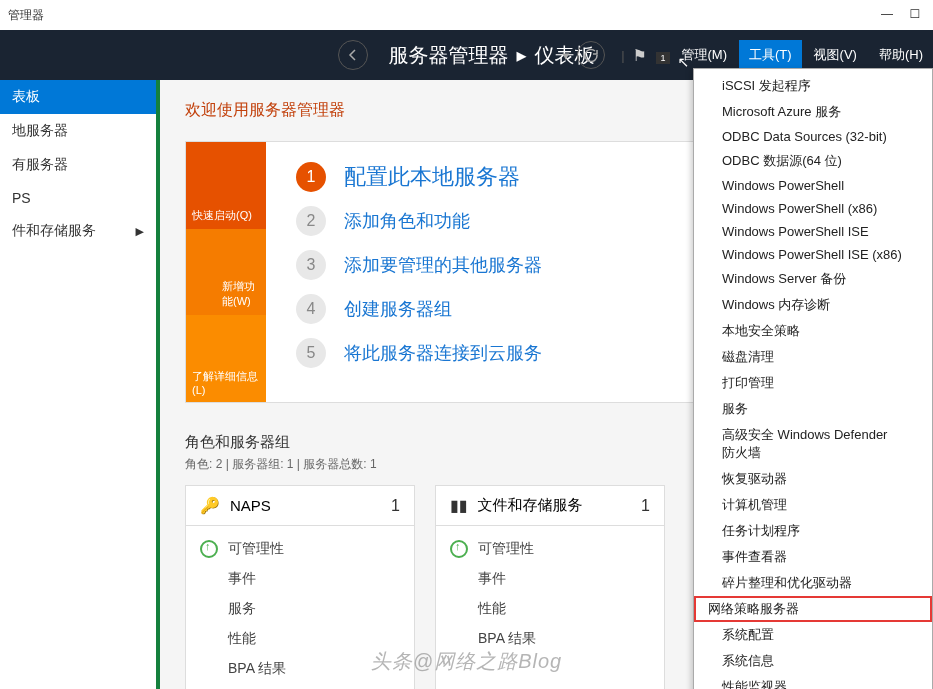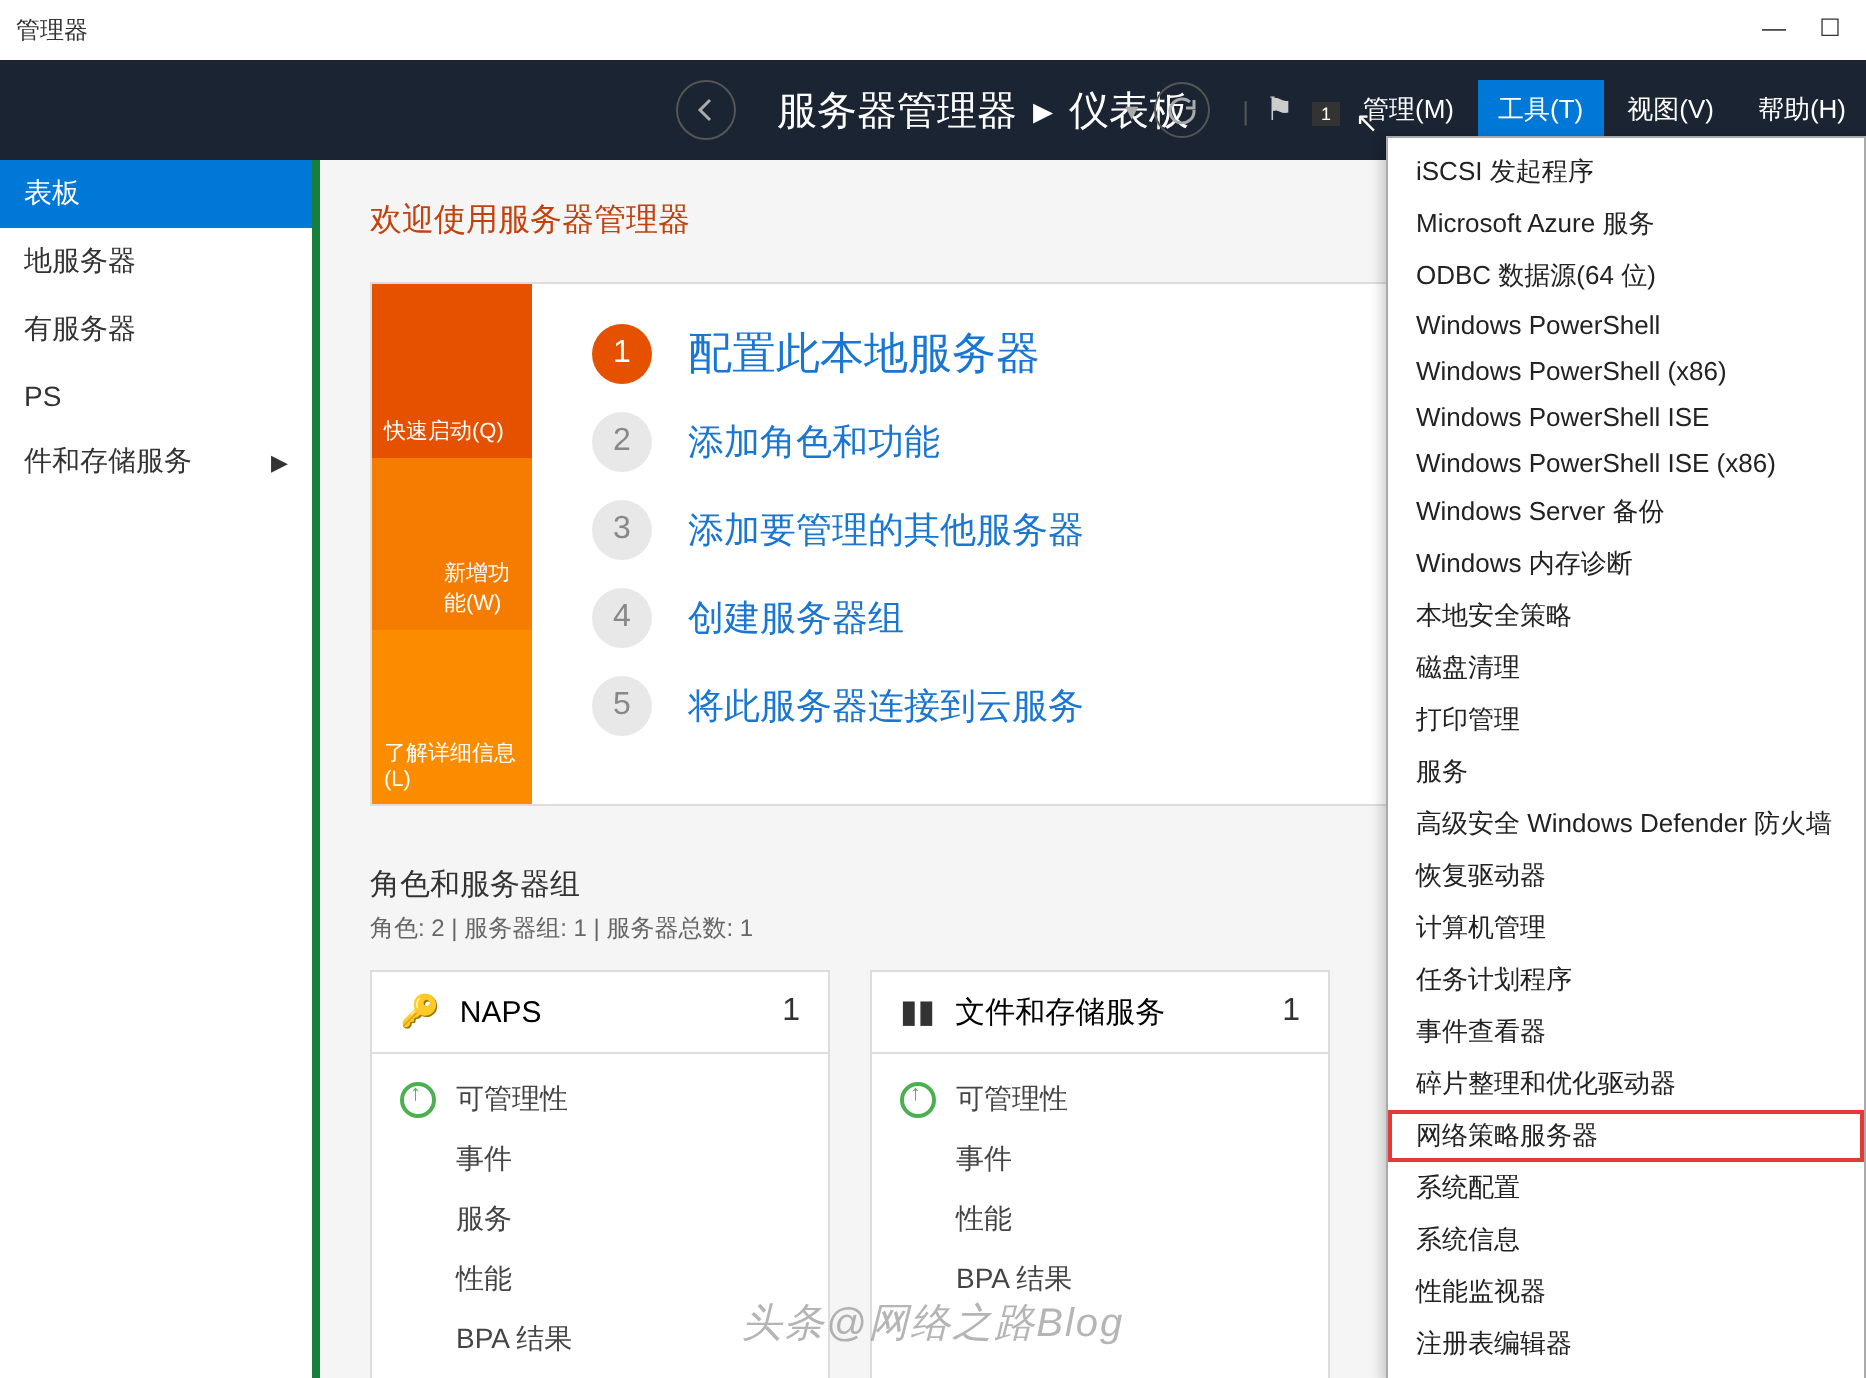--- a/index.html
+++ b/index.html
@@ -52,21 +52,21 @@
     .group-header { display: flex; align-items: center; padding: 10px 14px; border-bottom: 1px solid #ddd; font-size: 15px; }
     .group-icon { margin-right: 10px; font-size: 16px; color: #333; }
     .group-count { margin-left: auto; color: #333; font-size: 16px; }
     .group-body { padding: 8px 14px; }
     .group-row { display: flex; align-items: flex-end; padding: 6px 0; font-size: 14px; color: #444; }
     .status-icon { width: 18px; height: 18px; margin-right: 10px; }
     .status-icon.green { border: 2px solid #4caf50; border-radius: 50%; position: relative; }
     .status-icon.green::after { content: "↑"; position: absolute; top: -2px; left: 3px; font-size: 11px; color: #4caf50; }
     
     .tools-menu { position: absolute; right: 0; top: 68px; width: 240px; background: #fff; border: 1px solid #aaa; box-shadow: -2px 2px 6px rgba(0,0,0,0.2); z-index: 100; padding: 4px 0; }
-    .tools-item { padding: 4px 14px; font-size: 13px; color: #222; cursor: pointer; }
+    .tools-item { padding: 4px 28px; font-size: 13px; color: #222; cursor: pointer; }
     .tools-item.highlighted { border: 2px solid #e53935; padding: 2px 12px; }
     
     .watermark { position: absolute; bottom: 14px; left: 50%; transform: translateX(-50%); font-size: 20px; color: rgba(120,120,120,0.55); font-style: italic; pointer-events: none; letter-spacing: 1px; }
   </style>
 </head>
 <body>
 
 <div class="titlebar">
   <span>管理器</span>
   <div class="titlebar-controls">
@@ -222,20 +222,21 @@
             </div>
         </div>
       </div>
     </div>
   </div>
 </div>
 
 <div class="tools-menu">
   <div class="tools-item">iSCSI 发起程序</div>
   <div class="tools-item">Microsoft Azure 服务</div>
+  <div class="tools-item">ODBC Data Sources (32-bit)</div>
   <div class="tools-item">ODBC 数据源(64 位)</div>
   <div class="tools-item">Windows PowerShell</div>
   <div class="tools-item">Windows PowerShell (x86)</div>
   <div class="tools-item">Windows PowerShell ISE</div>
   <div class="tools-item">Windows PowerShell ISE (x86)</div>
   <div class="tools-item">Windows Server 备份</div>
   <div class="tools-item">Windows 内存诊断</div>
   <div class="tools-item">本地安全策略</div>
   <div class="tools-item">磁盘清理</div>
   <div class="tools-item">打印管理</div>

